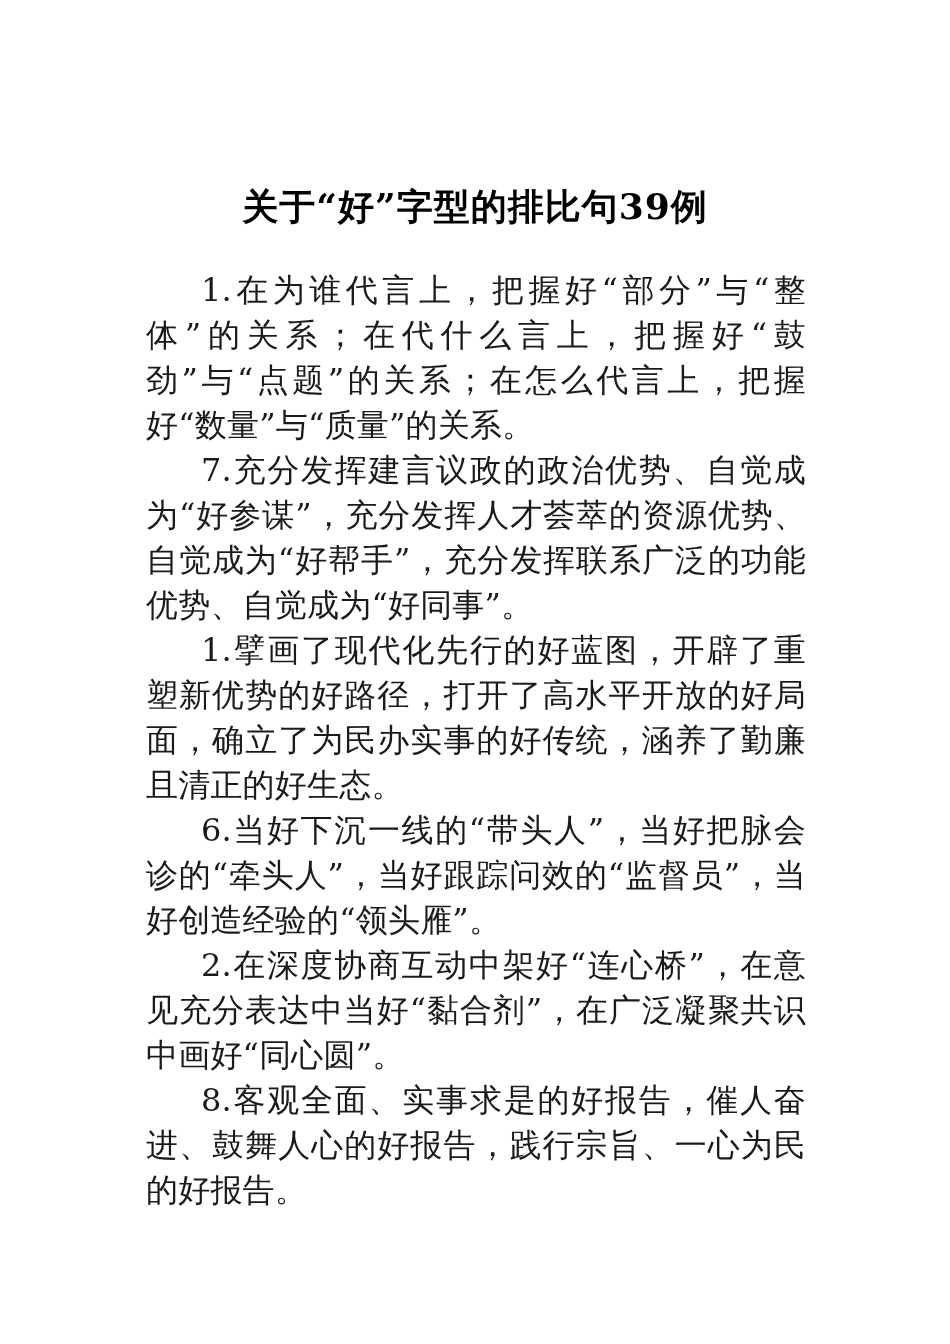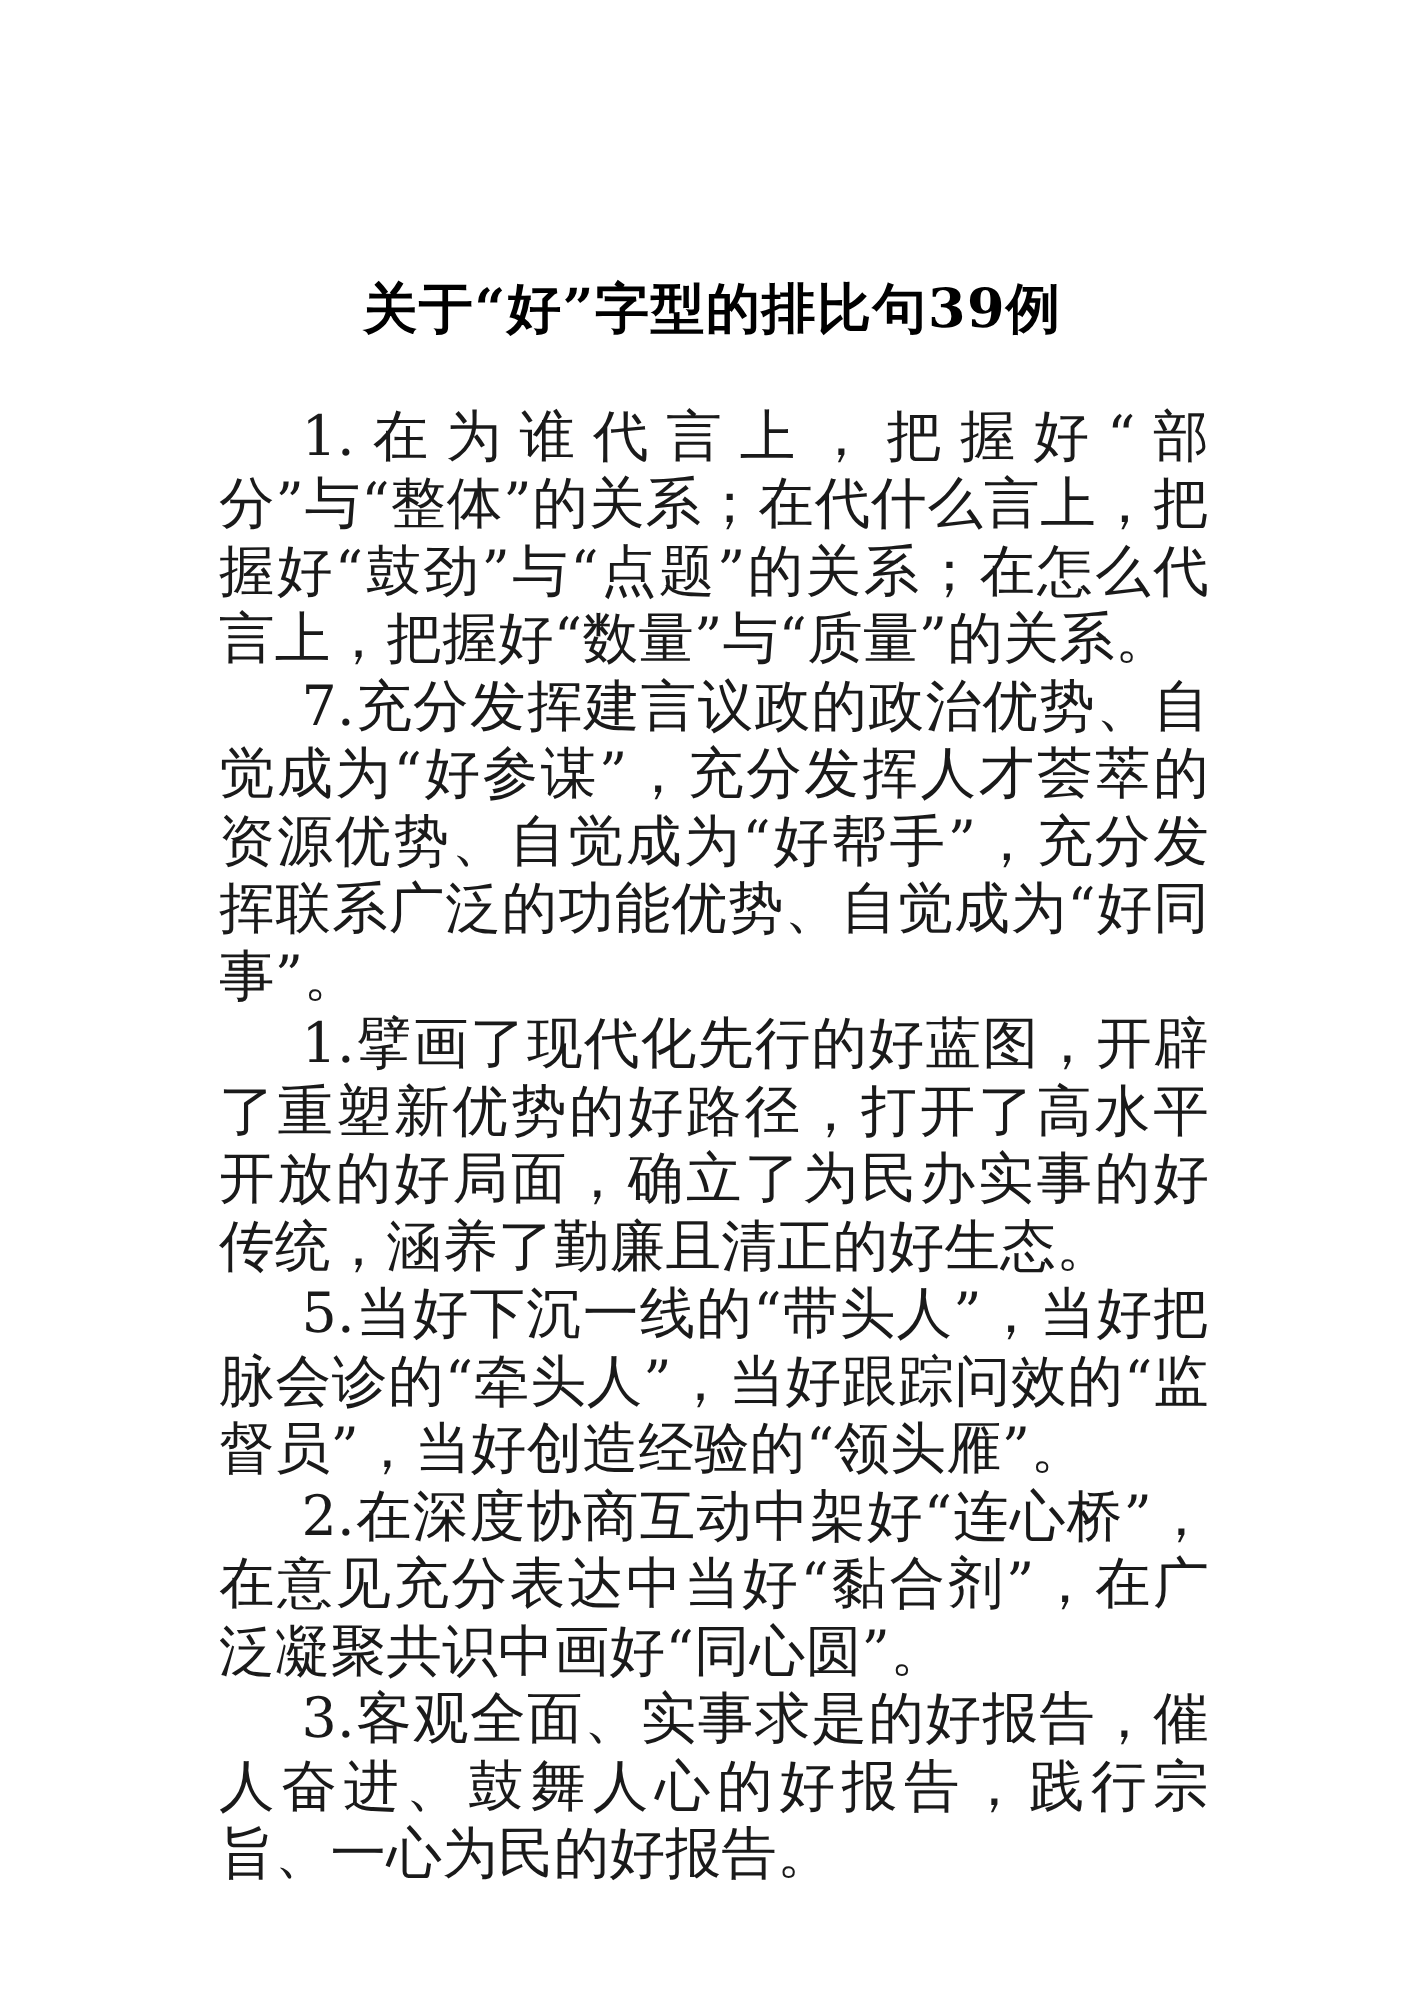--- a/index.html
+++ b/index.html
@@ -35,21 +35,21 @@
 
   .body-block {
     position: absolute;
     top: 268px;
     left: 146px;
     width: 660px;
   }
 
   .para {
     font-family: "DejaVu Serif", "Liberation Serif", serif;
-    font-size: 37px;
+    font-size: 32px;
     line-height: 45px;
     color: #1a1a1a;
     text-align: justify;
     text-justify: inter-ideograph;
     text-indent: 55px;
     margin: 0 0 0 0;
     letter-spacing: 0.2px;
     word-break: break-all;
   }
 </style>
@@ -57,18 +57,18 @@
 <body>
 
 <div class="page">
 
   <h1 class="doc-title">关于“好”字型的排比句39例</h1>
 
   <div class="body-block">
     <p class="para">1.在为谁代言上，把握好“部分”与“整体”的关系；在代什么言上，把握好“鼓劲”与“点题”的关系；在怎么代言上，把握好“数量”与“质量”的关系。</p>
     <p class="para">7.充分发挥建言议政的政治优势、自觉成为“好参谋”，充分发挥人才荟萃的资源优势、自觉成为“好帮手”，充分发挥联系广泛的功能优势、自觉成为“好同事”。</p>
     <p class="para">1.擘画了现代化先行的好蓝图，开辟了重塑新优势的好路径，打开了高水平开放的好局面，确立了为民办实事的好传统，涵养了勤廉且清正的好生态。</p>
-    <p class="para">5.当好下沉一线的“带头人”，当好把脉会诊的“牵头人”，当好跟踪问效的“监督员”，当好创造经验的“领头雁”。</p>
+    <p class="para">6.当好下沉一线的“带头人”，当好把脉会诊的“牵头人”，当好跟踪问效的“监督员”，当好创造经验的“领头雁”。</p>
     <p class="para">2.在深度协商互动中架好“连心桥”，在意见充分表达中当好“黏合剂”，在广泛凝聚共识中画好“同心圆”。</p>
-    <p class="para">3.客观全面、实事求是的好报告，催人奋进、鼓舞人心的好报告，践行宗旨、一心为民的好报告。</p>
+    <p class="para">8.客观全面、实事求是的好报告，催人奋进、鼓舞人心的好报告，践行宗旨、一心为民的好报告。</p>
   </div>
 
 </div>
 
 </body></html>

